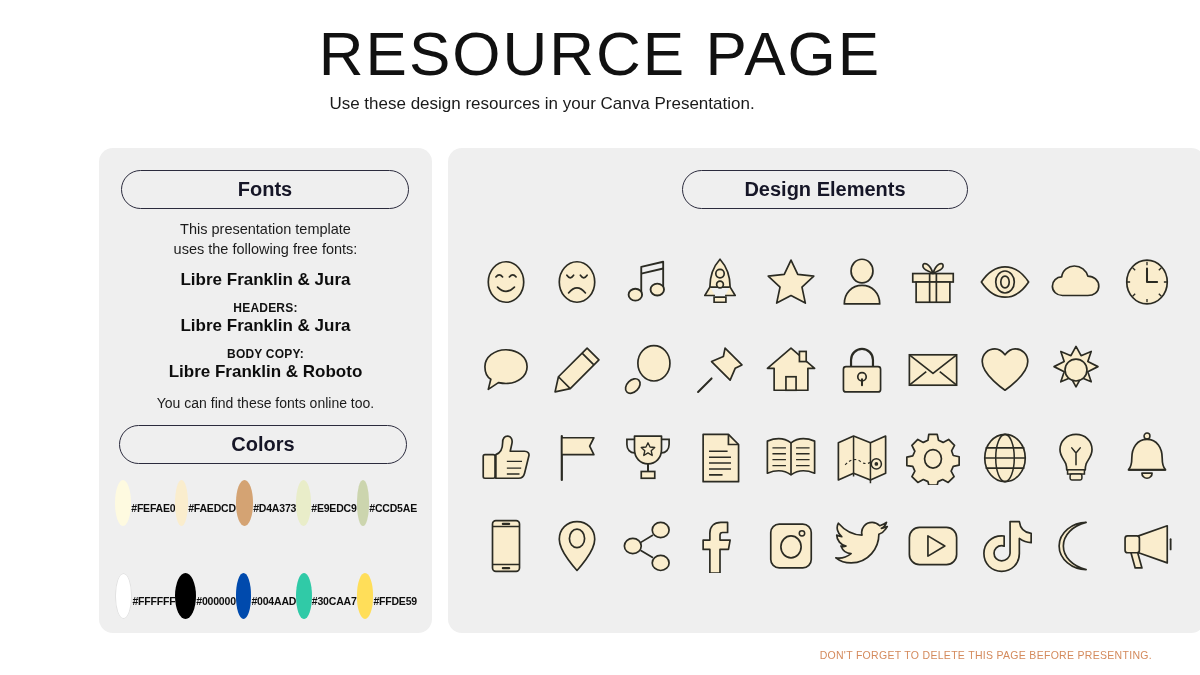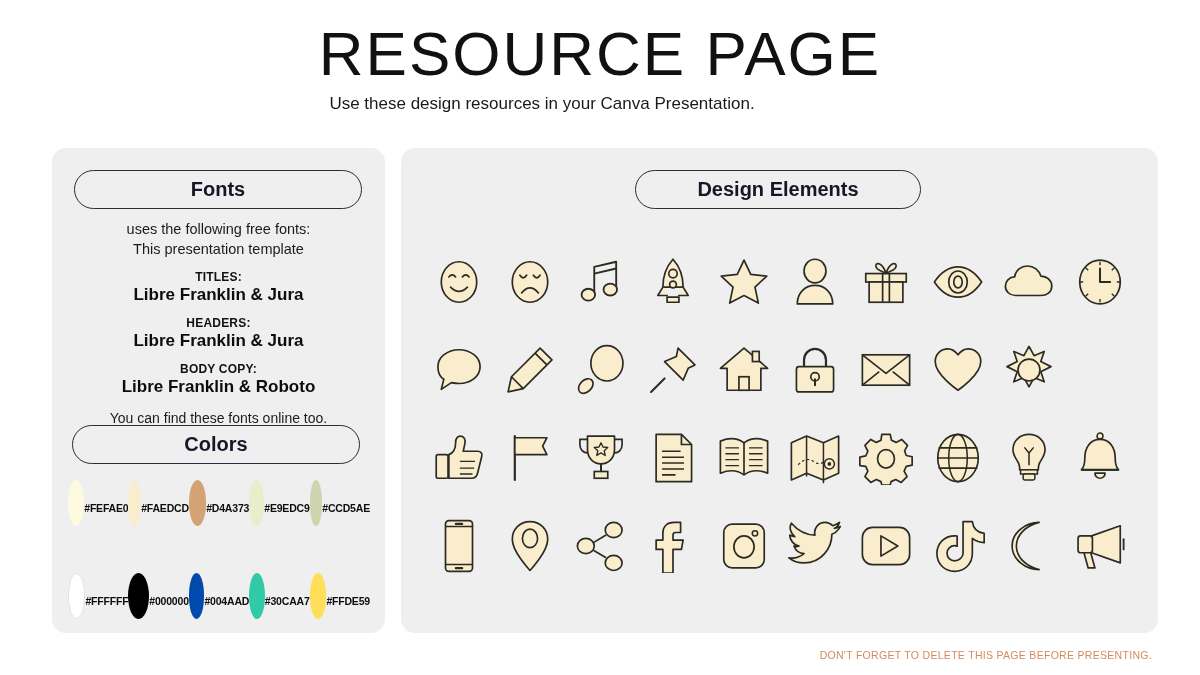--- a/index.html
+++ b/index.html
@@ -23,20 +23,21 @@
     position: absolute; top: 94px; left: 0; width: 1084px;
     text-align: center;
     font-size: 17px; font-weight: 400; color: #1a1a1a;
   }
 
   
   .panel {
     position: absolute;
     background: #efefef;
     border-radius: 14px;
+    margin-left: 47px;
   }
   .panel-left  { left: 52px;  top: 148px; width: 333px; height: 485px; }
   .panel-right { left: 401px; top: 148px; width: 757px; height: 485px; text-align: center; }
 
   .pill {
     position: absolute;
     border: 1.6px solid #2b2b3d;
     border-radius: 999px;
     background: #efefef;
     display: flex; align-items: center; justify-content: center;
@@ -96,26 +97,25 @@
   <div class="page-subtitle">Use these design resources in your Canva Presentation.</div>
 
   <div class="panel panel-left">
 
     <div class="pill pill-fonts">
       <span>Fonts</span>
     </div>
 
     <div class="fonts-body">
       <div class="fonts-intro">
+        <div>This presentation template</div>
         <div>uses the following free fonts:</div>
-        <div>This presentation template</div>
       </div>
 
       <div class="font-group">
-        <div class="font-kicker">TITLES:</div>
         <div class="font-value">Libre Franklin &amp; Jura</div>
       </div>
 
       <div class="font-group">
         <div class="font-kicker">HEADERS:</div>
         <div class="font-value">Libre Franklin &amp; Jura</div>
       </div>
 
       <div class="font-group">
         <div class="font-kicker">BODY COPY:</div>

